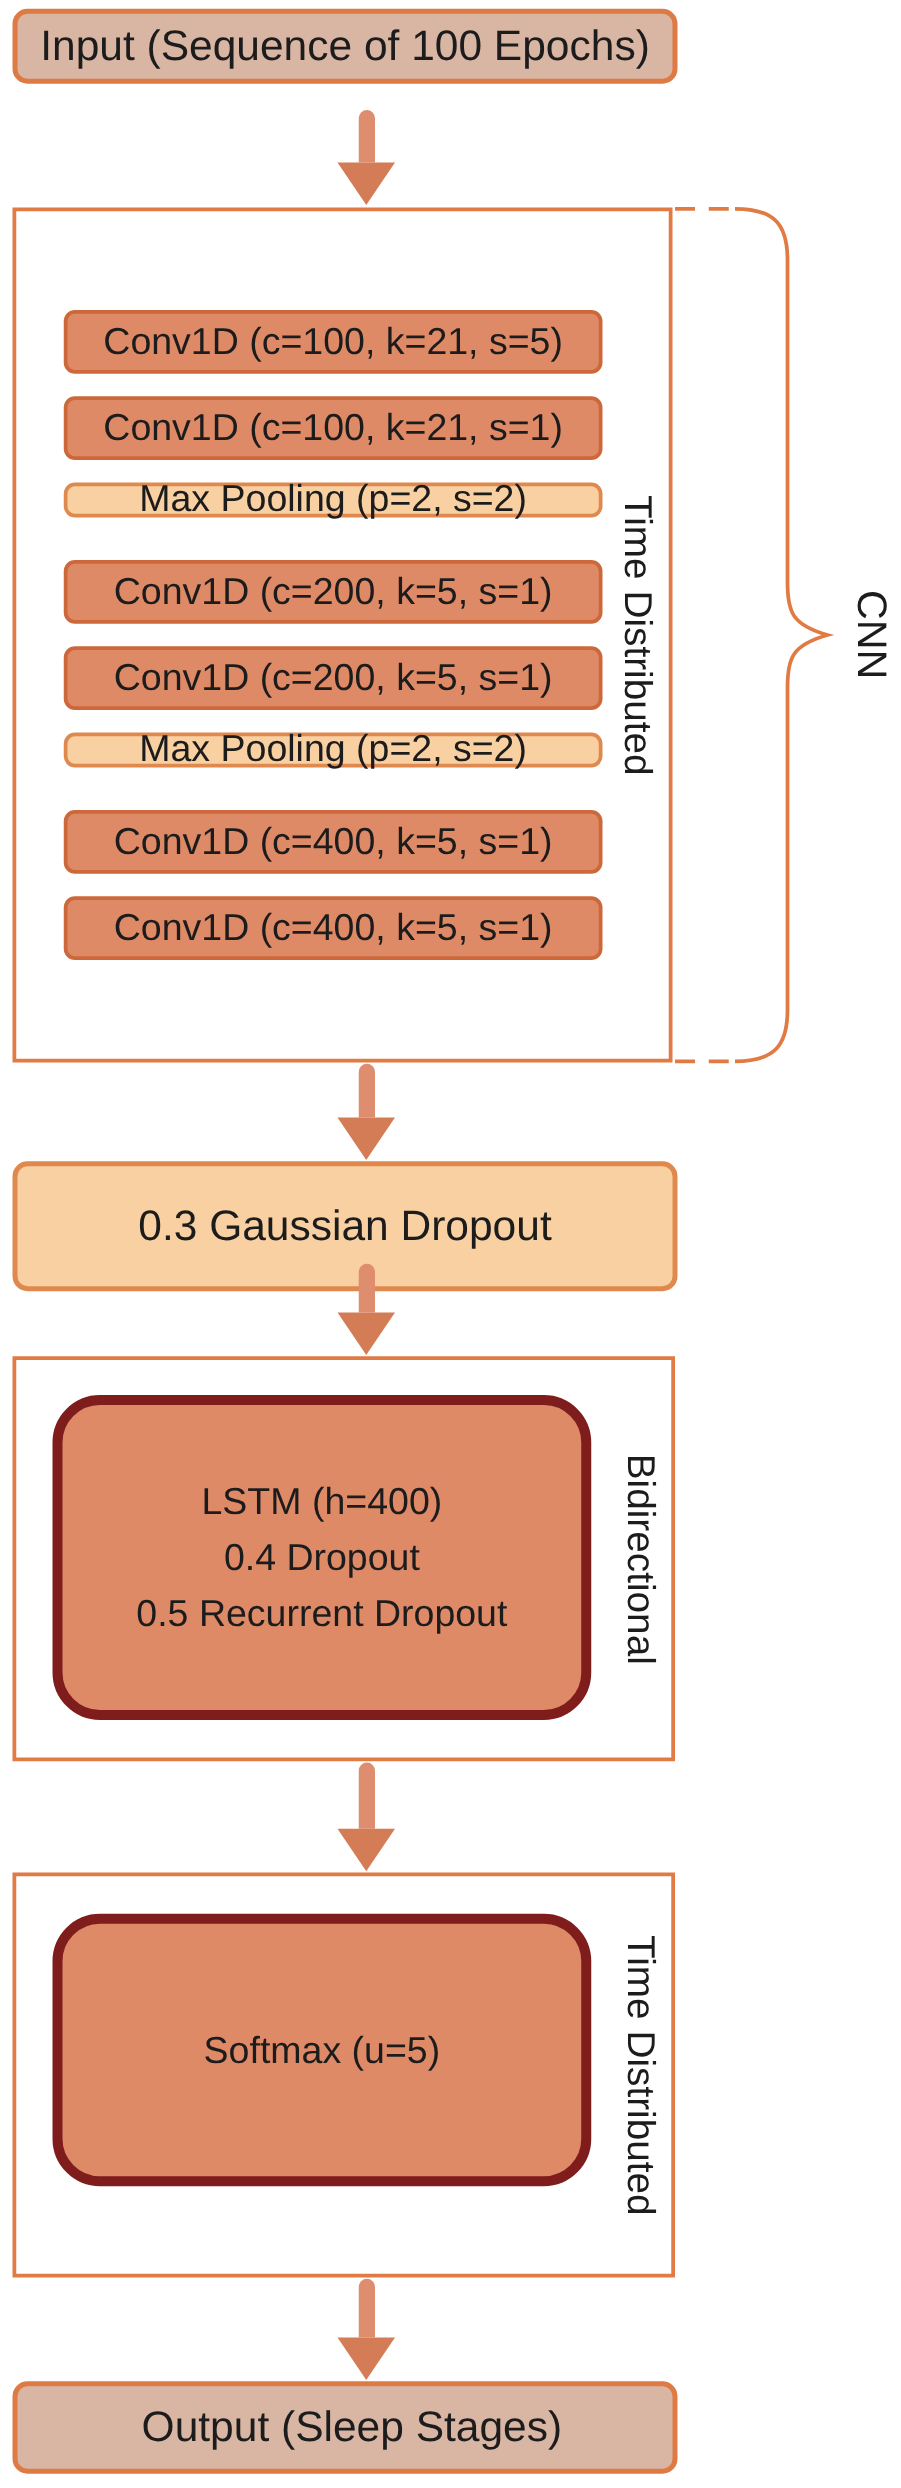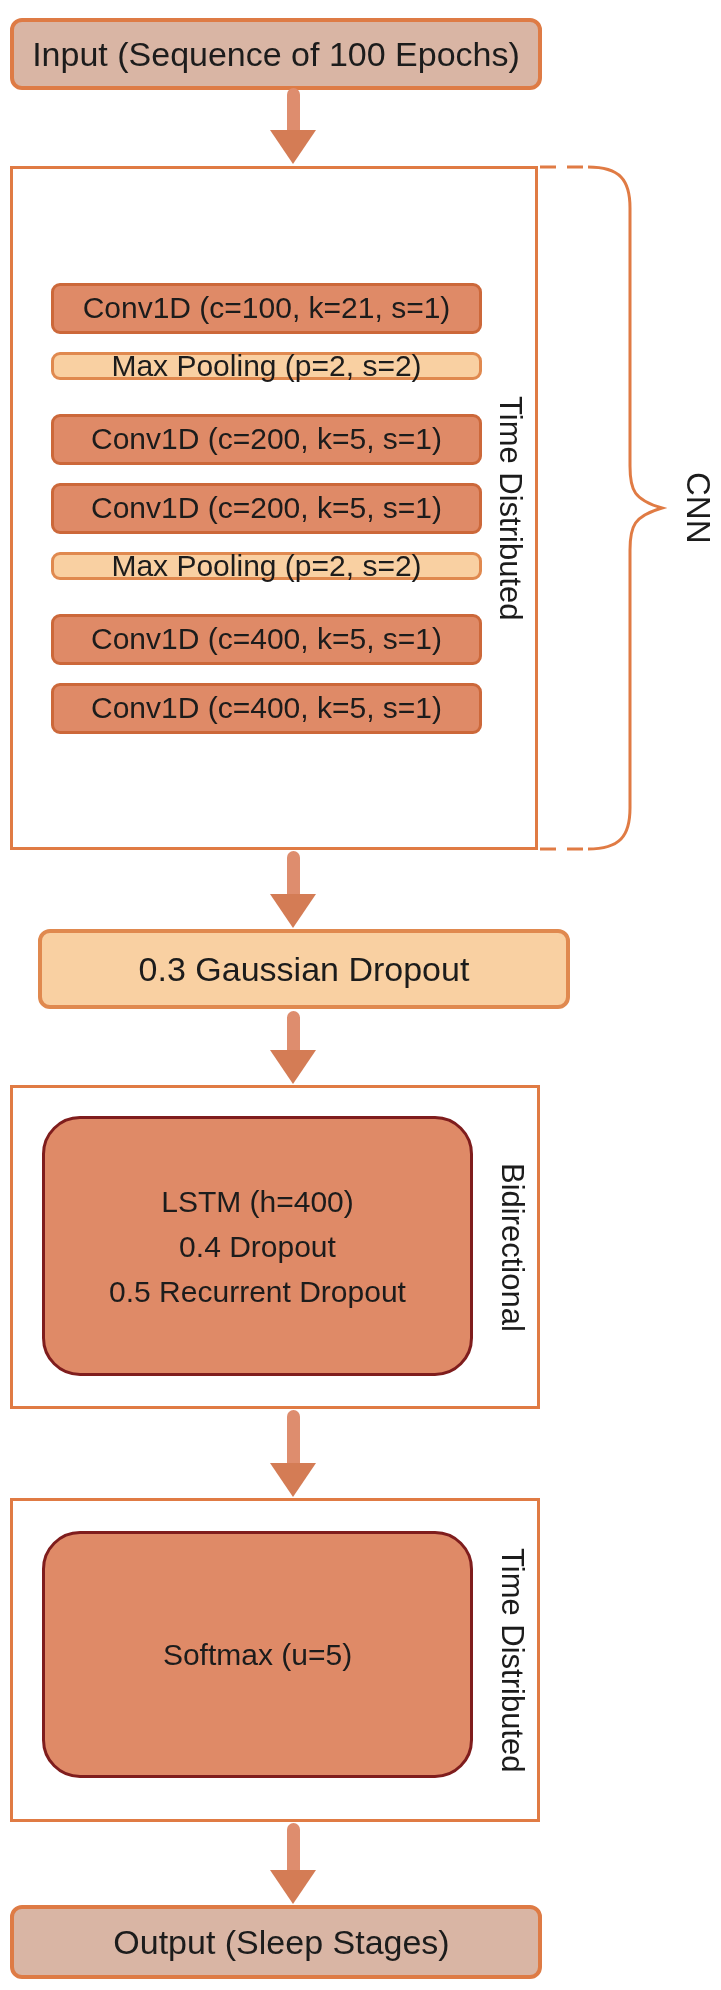--- a/index.html
+++ b/index.html
@@ -36,53 +36,56 @@
   .pill.pool{height:28px;background:#f9d0a2;border-color:#e0894f;}
   
   .vlabel{
     position:absolute;top:0;height:100%;width:46px;right:2px;
     display:flex;align-items:center;justify-content:center;
     writing-mode:vertical-rl;font-size:31px;white-space:nowrap;
   }
   
   .bigpill{
     position:absolute;left:29px;width:431px;box-sizing:border-box;
-    background:#df8a67;border:3px solid #7f1d1d;border-radius:38px;
+    background:#df8a67;border:8px solid #7f1d1d;border-radius:38px;
     display:flex;flex-direction:column;align-items:center;justify-content:center;
     font-size:30px;line-height:1.5;text-align:center;
   }
   
   .arrow{position:absolute;width:46px;display:flex;flex-direction:column;align-items:center;}
   .arrow .shaft{width:13px;flex:1;background:#de8d6e;border-radius:7px 7px 0 0;}
   .arrow .head{width:0;height:0;border-left:23px solid transparent;border-right:23px solid transparent;border-top:34px solid #d47c55;}
   
   .brace-svg{position:absolute;left:538px;top:164px;}
   .brace-label{
     position:absolute;left:674px;top:166px;height:684px;width:47px;
     display:flex;align-items:center;justify-content:center;
     writing-mode:vertical-rl;font-size:33px;
   }
 </style>
 </head>
 <body>
 
 <div class="canvas">
 
-  <div class="endcap tan" style="top:18px;height:72px;">
+  <div class="endcap tan" style="top:7px;height:60px;">
     <span>Input (Sequence of 100 Epochs)</span>
   </div>
 
   <div class="arrow" style="left:270px;top:88px;height:76px;">
     <div class="shaft"></div>
     <div class="head"></div>
   </div>
 
   <div class="container" style="top:166px;height:684px;width:528px;">
     <div class="cnn-stack">
       <div class="layer-group">
+        <div class="pill conv">
+            <span>Conv1D (c=100, k=21, s=5)</span>
+          </div>
         <div class="pill conv">
             <span>Conv1D (c=100, k=21, s=1)</span>
           </div>
         <div class="pill pool">
             <span>Max Pooling (p=2, s=2)</span>
           </div>
       </div>
       <div class="layer-group">
         <div class="pill conv">
             <span>Conv1D (c=200, k=5, s=1)</span>
@@ -111,21 +114,21 @@
     <path d="M2,685 H50" fill="none" stroke="#e07b44" stroke-width="3" stroke-dasharray="16 11"></path>
     <path d="M50,3 C82,3 92,16 92,44 L92,302 C92,326 96,336 124,344 C96,352 92,362 92,386 L92,644 C92,672 82,685 50,685" fill="none" stroke="#e07b44" stroke-width="3"></path>
   </svg>
   <div class="brace-label">CNN</div>
 
   <div class="arrow" style="left:270px;top:851px;height:77px;">
     <div class="shaft"></div>
     <div class="head"></div>
   </div>
 
-  <div class="endcap peach" style="top:929px;height:80px;margin-left:28px;">
+  <div class="endcap peach" style="top:929px;height:104px;">
     <span>0.3 Gaussian Dropout</span>
   </div>
 
   <div class="arrow" style="left:270px;top:1011px;height:73px;">
     <div class="shaft"></div>
     <div class="head"></div>
   </div>
 
   <div class="container" style="top:1085px;height:324px;width:530px;">
     <div class="bigpill" style="top:28px;height:260px;">
@@ -135,21 +138,21 @@
     </div>
     <div class="vlabel">Bidirectional</div>
   </div>
 
   <div class="arrow" style="left:270px;top:1410px;height:87px;">
     <div class="shaft"></div>
     <div class="head"></div>
   </div>
 
   <div class="container" style="top:1498px;height:324px;width:530px;">
-    <div class="bigpill" style="top:30px;height:247px;justify-content:center;">
+    <div class="bigpill" style="top:30px;height:218px;justify-content:center;">
       <div>Softmax (u=5)</div>
     </div>
     <div class="vlabel">Time Distributed</div>
   </div>
 
   <div class="arrow" style="left:270px;top:1823px;height:81px;">
     <div class="shaft"></div>
     <div class="head"></div>
   </div>
 

